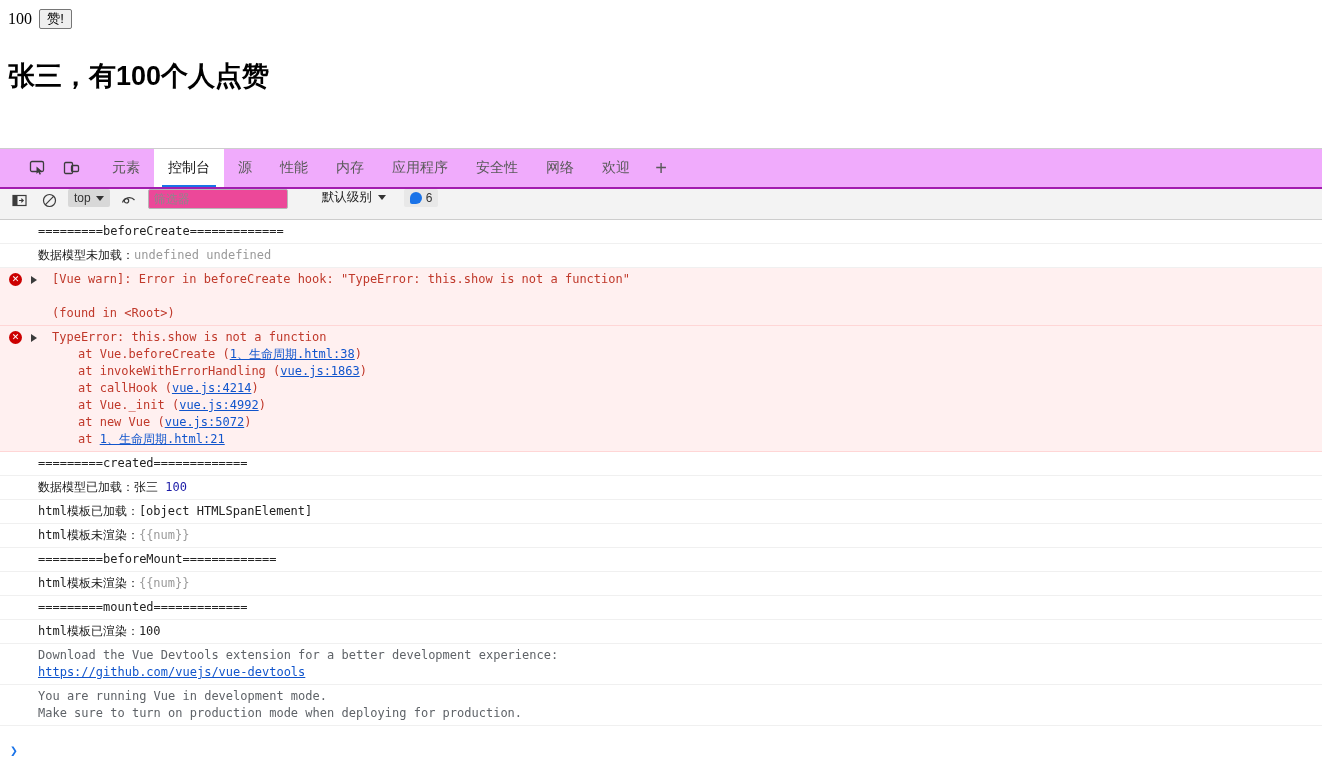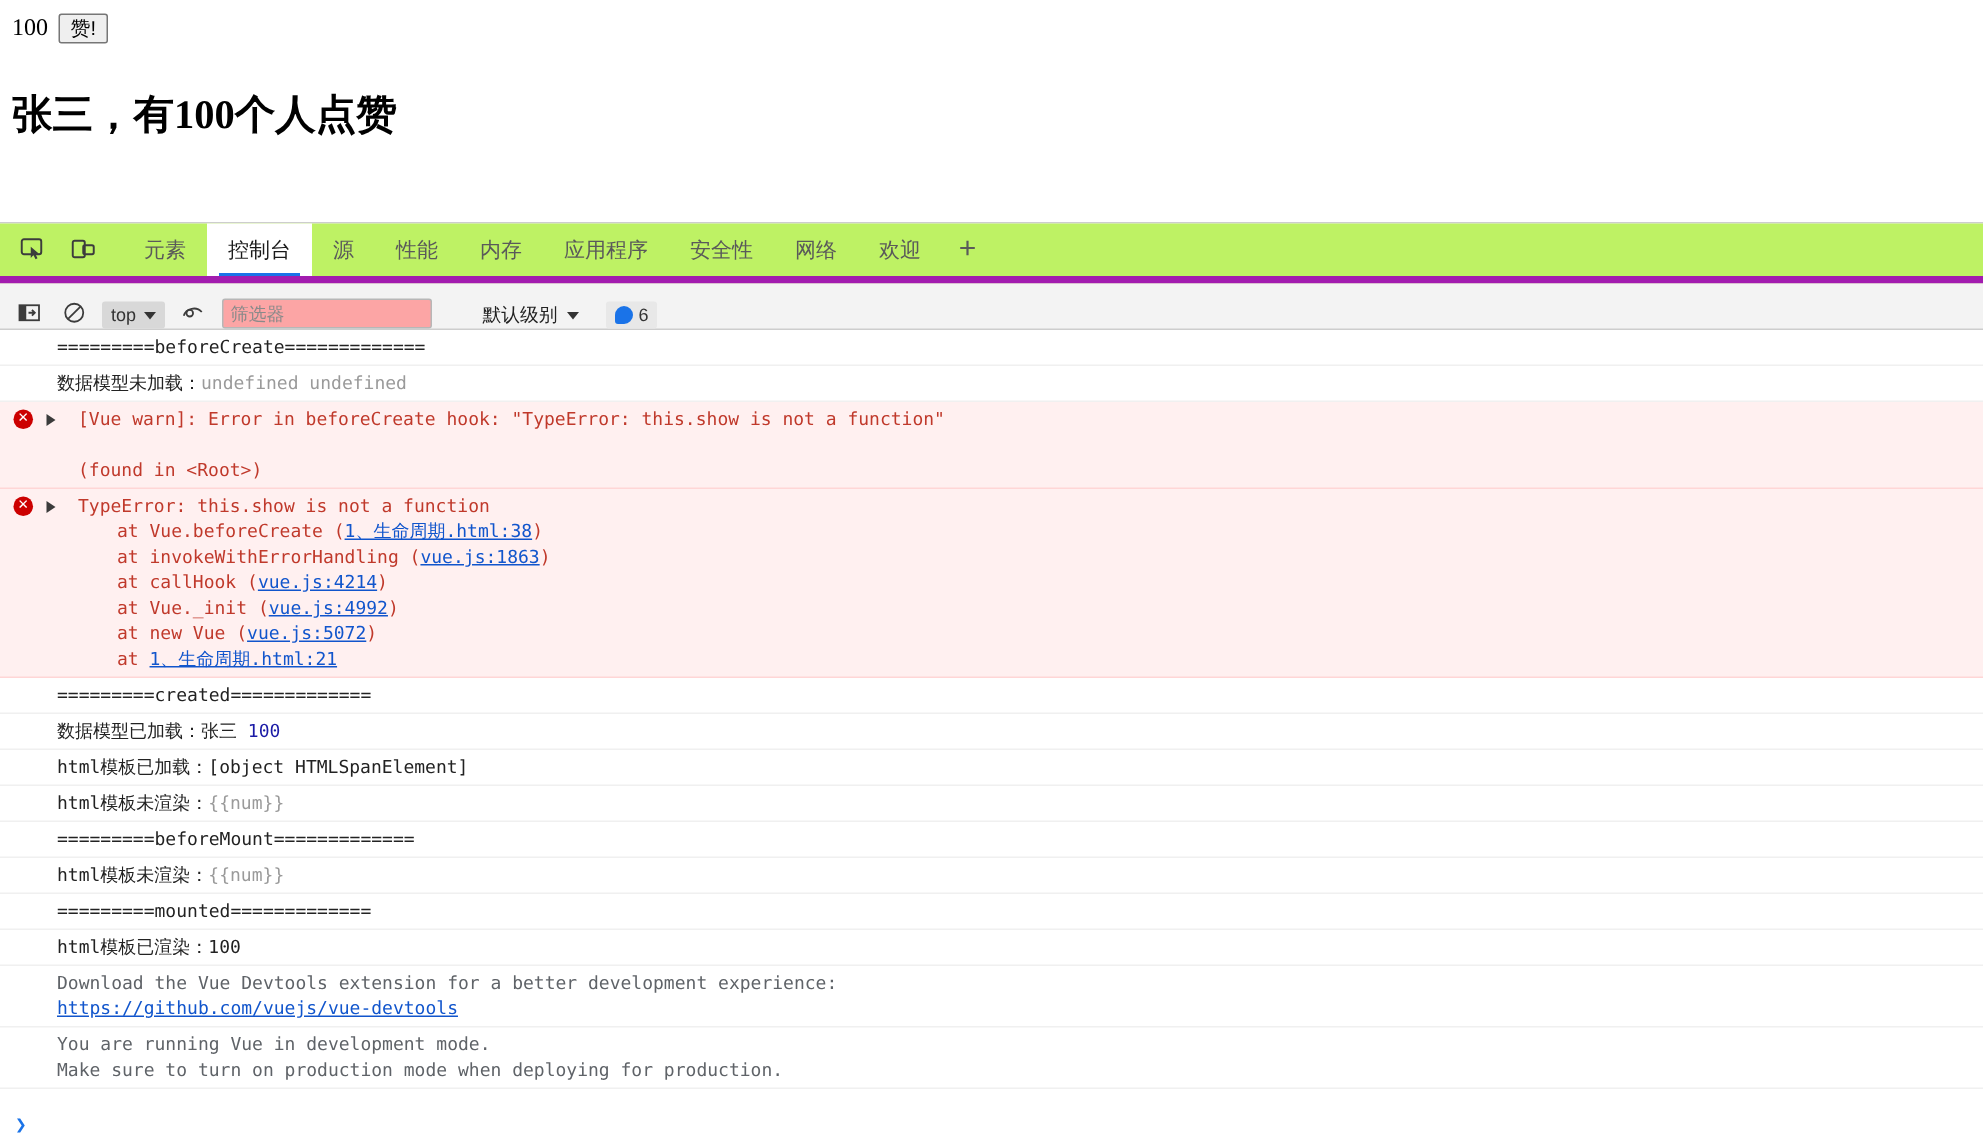--- a/index.html
+++ b/index.html
@@ -38,21 +38,21 @@
     font-size: 13.3px;
     padding: 1px 7px;
     border: 1px solid #767676;
     border-radius: 2px;
     background: #efefef;
     color: #000;
     line-height: 16px;
     cursor: default;
   }
   .page-heading {
-    font-family: Liberation Serif, serif;
+    font-family: Liberation Sans, sans-serif;
     font-weight: bold;
     font-size: 27px;
     color: #000;
     margin: 30px 0 0 0;
     line-height: 32px;
   }
 
   
   .devtools {
     border-top: 1px solid #cdcdcd;
@@ -60,23 +60,23 @@
     height: 613px;
     display: flex;
     flex-direction: column;
   }
 
   
   .tabbar {
     height: 40px;
     display: flex;
     align-items: stretch;
-    background: #bef264;
-    border-bottom: 5px solid #a21caf;
-    padding-left: 4px;
+    background: #f0abfc;
+    border-bottom: 2px solid #a21caf;
+    padding-left: 20px;
     box-sizing: border-box;
   }
   .tool-icon {
     width: 34px;
     display: flex;
     align-items: center;
     justify-content: center;
     cursor: default;
   }
   .tabs {
@@ -112,21 +112,21 @@
     width: 34px;
     font-size: 20px;
     color: #5a5a5a;
     cursor: default;
   }
 
   
   .filterbar {
     height: 31px;
     display: flex;
-    align-items: flex-end;
+    align-items: flex-start;
     gap: 8px;
     padding: 0 8px;
     background: #f3f3f3;
     border-bottom: 1px solid #cdcdcd;
     box-sizing: border-box;
   }
   .fbtn {
     width: 22px; height: 22px;
     display: flex; align-items: center; justify-content: center;
     cursor: default;
@@ -146,21 +146,21 @@
     width: 0; height: 0;
     border-left: 4px solid transparent;
     border-right: 4px solid transparent;
     border-top: 5px solid #333;
   }
   .filter-input {
     width: 140px;
     height: 20px;
     border: 1px solid #b7b7b7;
     border-radius: 2px;
-    background: #fca5a5;
+    background: #ec4899;
     font-family: "Liberation Sans", sans-serif;
     font-size: 12px;
     padding: 0 5px;
     color: #222;
     box-sizing: border-box;
     outline: none;
   }
   .filter-input::placeholder { color: #8a8a8a; }
   .level-select {
     display: flex;

